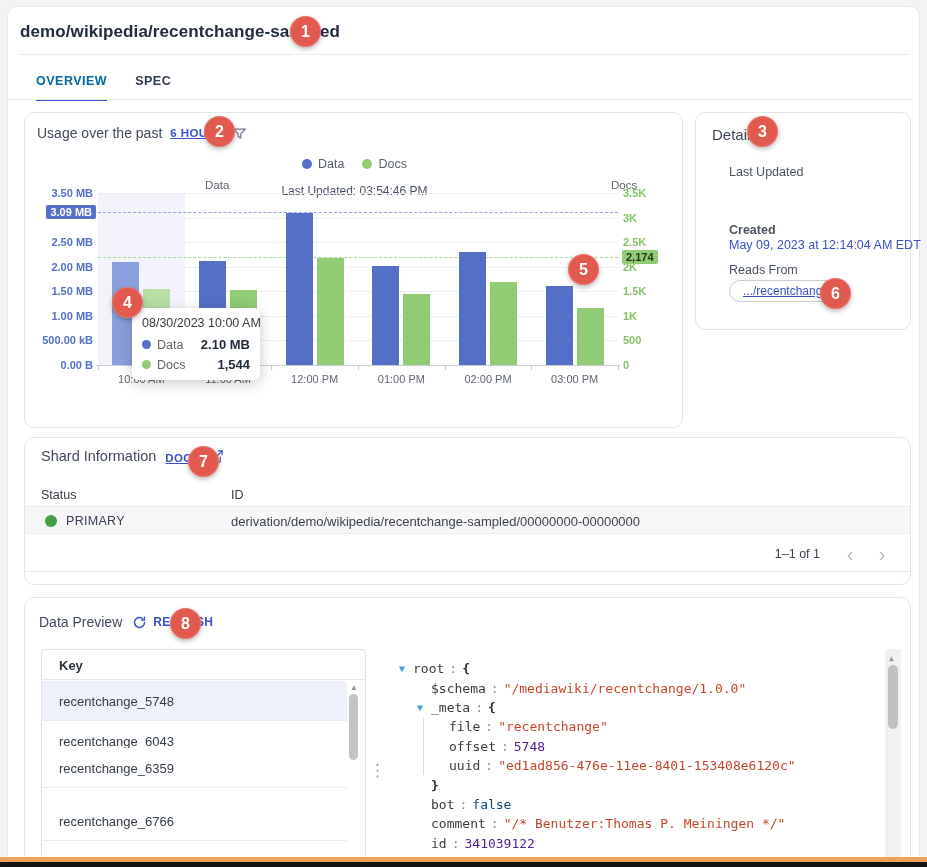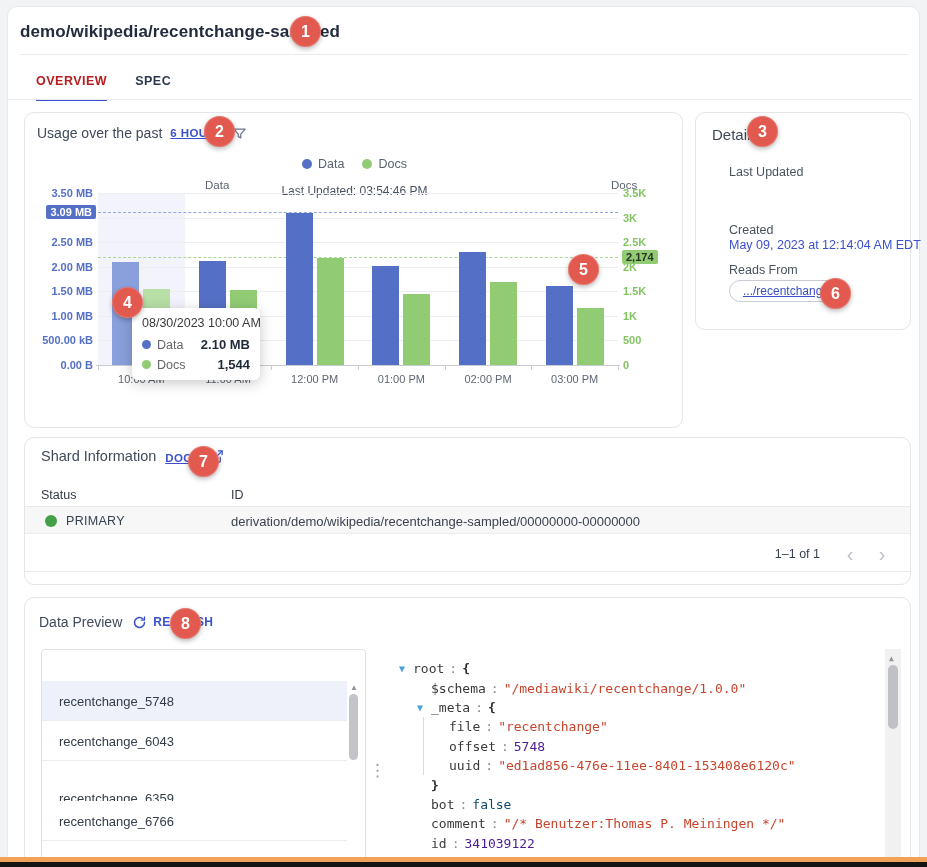--- a/index.html
+++ b/index.html
@@ -7,21 +7,21 @@
   body { font-family:"Liberation Sans", sans-serif; background:#f2f3f5; }
   .page { position:relative; width:927px; height:867px; overflow:hidden; background:#f2f3f5; }
   .main-card { position:absolute; left:7px; top:6px; width:913px; height:880px;
                background:#ffffff; border:1px solid #e7e8ec; border-radius:10px; }
 
   
   .page-title { position:absolute; left:20px; top:22px; font-size:17px; font-weight:700; color:#232b3e; letter-spacing:.1px; }
   .hdr-divider { position:absolute; left:20px; top:54px; width:888px; height:1px; background:#e8eaed; }
   .tab-bar { position:absolute; left:36px; top:74px; display:flex; gap:28px; }
   .tab { font-size:12.5px; font-weight:700; letter-spacing:.5px; color:#2e3950; padding-bottom:11px; cursor:pointer; }
-  .tab.active { color:#b91c1c; border-bottom:2px solid #3b50ce; }
+  .tab.active { color:#0369a1; border-bottom:2px solid #3b50ce; }
   .tabs-divider { position:absolute; left:8px; top:99px; width:904px; height:1px; background:#e8eaed; }
 
   .card { position:absolute; background:#fff; border:1px solid #e3e5e9; border-radius:10px; }
   .usage-card   { left:24px;  top:112px; width:659px; height:316px; }
   .details-card { left:695px; top:112px; width:216px; height:218px; }
   .shard-card   { left:24px;  top:437px; width:887px; height:148px; }
   .preview-card { left:24px;  top:597px; width:887px; height:290px; }
 
   
   .usage-head { position:absolute; left:12px; top:12px; display:flex; align-items:center; gap:8px; }
@@ -214,21 +214,21 @@
             <span>Docs</span>
             <span class="val">1,544</span>
           </div>
         </div>
     </div>
   </section>
 
   <aside class="card details-card">
     <div class="details-title">Details</div>
     <div class="dt-label" style="top:52px;">Last Updated</div>
-    <div class="dt-label" style="top:110px;">Created</div>
+    <div class="dt-label" style="top:110px;font-weight:bold;">Created</div>
     <div class="dt-value" style="top:125px; white-space:nowrap; width:auto;">May 09, 2023 at 12:14:04 AM EDT</div>
     <div class="dt-label" style="top:150px;">Reads From</div>
     <div class="reads-chip">.../recentchange</div>
   </aside>
 
   <section class="card shard-card">
     <div class="shard-head">
       <span class="sec-title" style="font-size:14.5px;">Shard Information</span>
       <span class="mini-link">DOCS</span>
       <span>
@@ -259,28 +259,31 @@
         <span>
           <svg width="15" height="15" viewBox="0 0 24 24" fill="none" stroke="#3b50ce" stroke-width="2.4" stroke-linecap="round">
             <path d="M20 12a8 8 0 1 1-2.34-5.66"></path>
               <path d="M20 3v5h-5" stroke-width="2"></path>
           </svg>
         </span>
         <span class="mini-link" style="text-decoration:none; font-size:12px;">REFRESH</span>
       </span>
     </div>
     <div class="key-panel">
+      <div class="key-hdr">
+        <span>Key</span>
+      </div>
       <div>
           <div class="key-row selected" style="top:31px;">
             <span>recentchange_5748</span>
           </div>
           <div class="key-row" style="top:71px;">
             <span>recentchange_6043</span>
           </div>
-          <div class="key-row" style="top:128px;">
+          <div class="key-row" style="top:98px;">
             <span>recentchange_6359</span>
           </div>
           <div class="key-row" style="top:151px;">
             <span>recentchange_6766</span>
           </div>
           <div class="key-row" style="top:191px;">
             <span>recentchange_6783</span>
           </div>
         </div>
       <div class="kp-scroll-arrow">▲</div>

